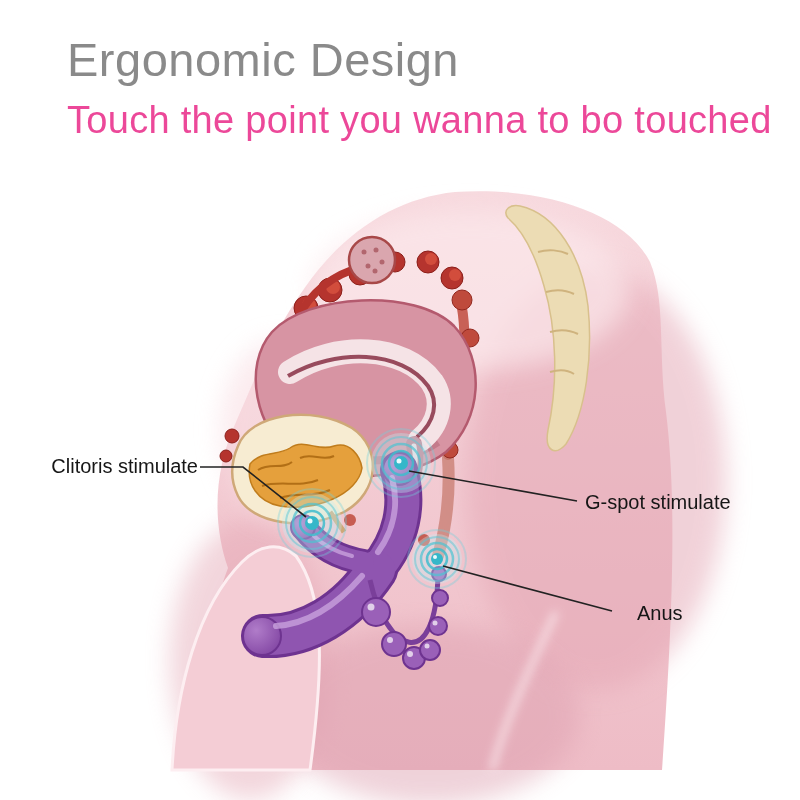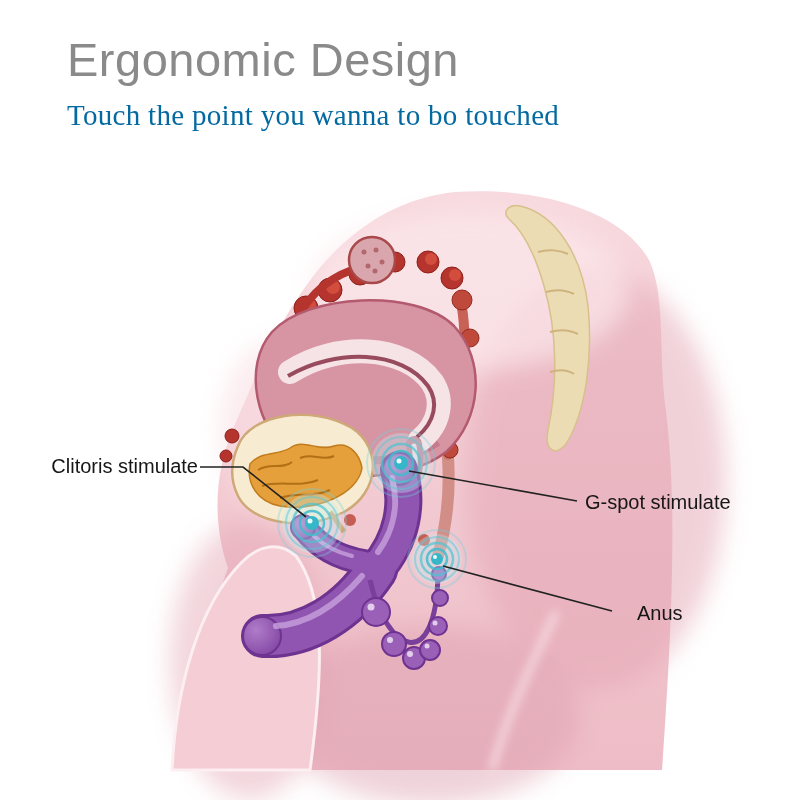--- a/index.html
+++ b/index.html
@@ -5,22 +5,22 @@
   html,body{margin:0;padding:0;background:#fff;}
   .page{
     position:relative;width:800px;height:800px;background:#fff;overflow:hidden;
     font-family:"Liberation Sans","DejaVu Sans",sans-serif;
   }
   .title{
     position:absolute;left:67px;top:34px;font-size:47px;line-height:1.1;
     color:#8a8a8a;letter-spacing:.5px;
   }
   .subtitle{
-    position:absolute;left:67px;top:98px;font-size:29px;line-height:1.2;
-    color:#0369a1;letter-spacing:.3px;font-family:Liberation Serif, serif;
+    position:absolute;left:67px;top:98px;font-size:38px;line-height:1.2;
+    color:#ec4899;letter-spacing:.3px;
   }
   .stage{position:absolute;left:0;top:0;width:800px;height:800px;}
   .stage svg{position:absolute;left:0;top:0;}
   .callout-label{
     position:absolute;font-size:20px;color:#161616;white-space:nowrap;
   }
   .callout-clitoris{left:22px;top:455px;width:176px;text-align:right;}
   .callout-gspot{left:585px;top:491px;}
   .callout-anus{left:621px;top:602px;margin-left:16px;}
 </style>

